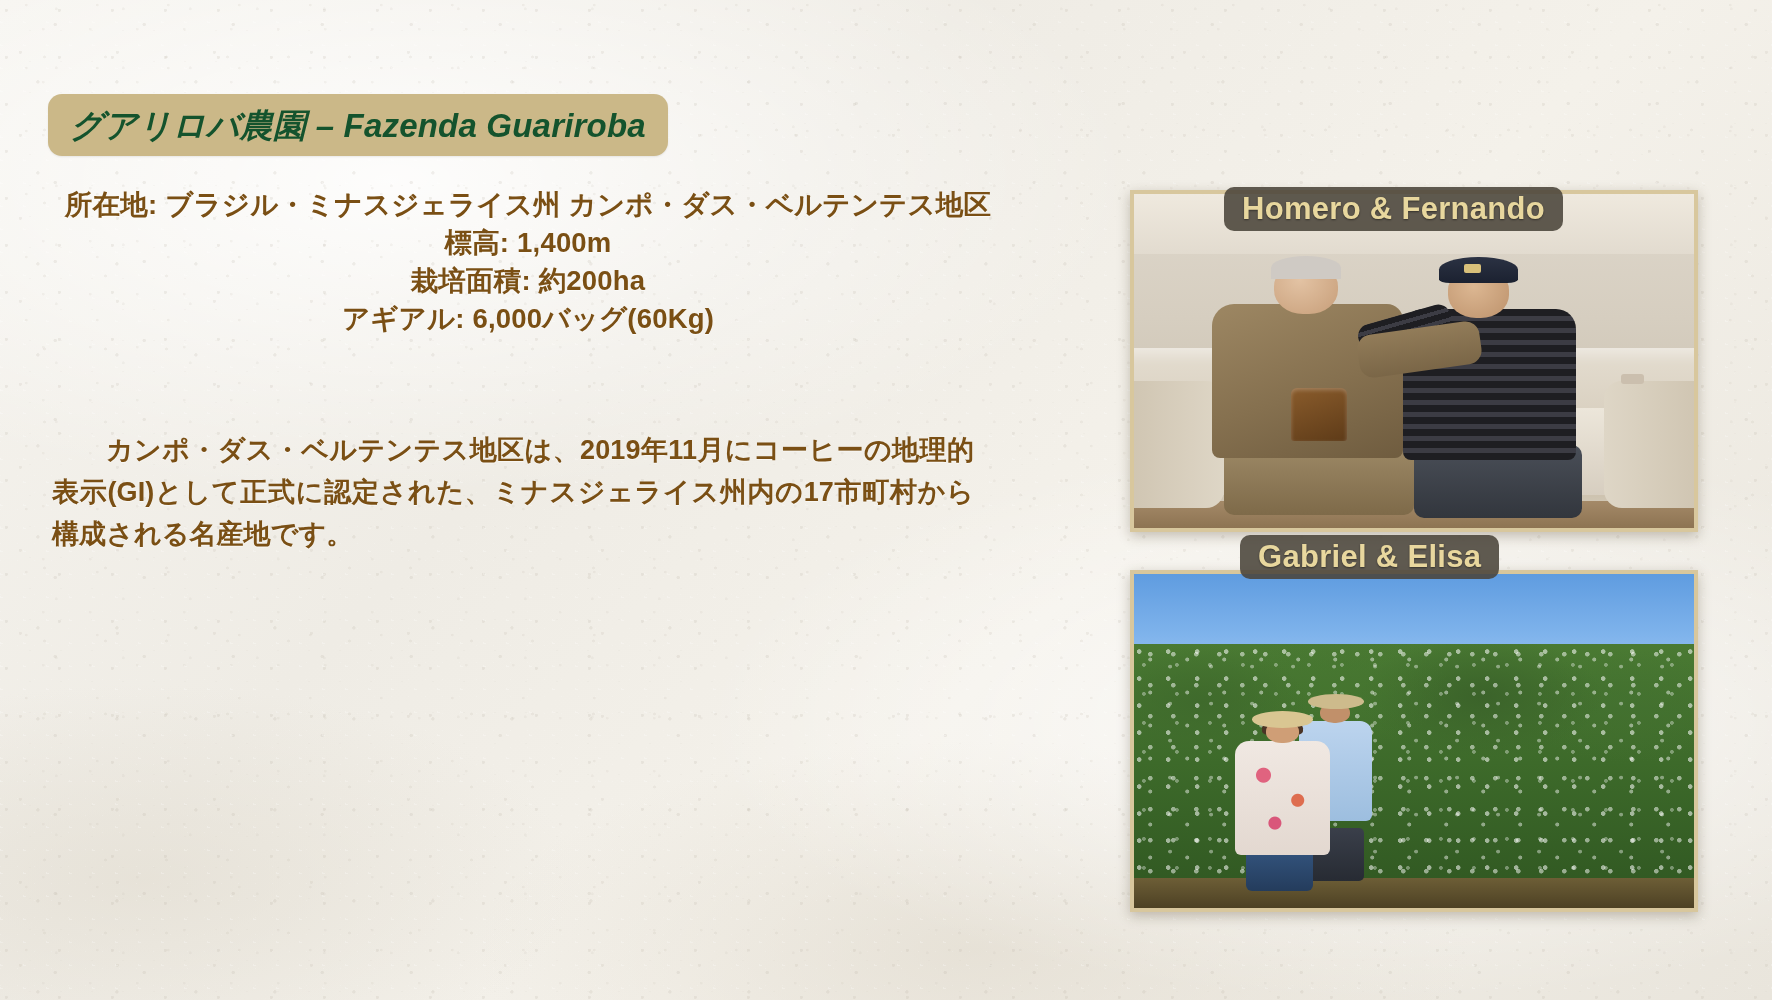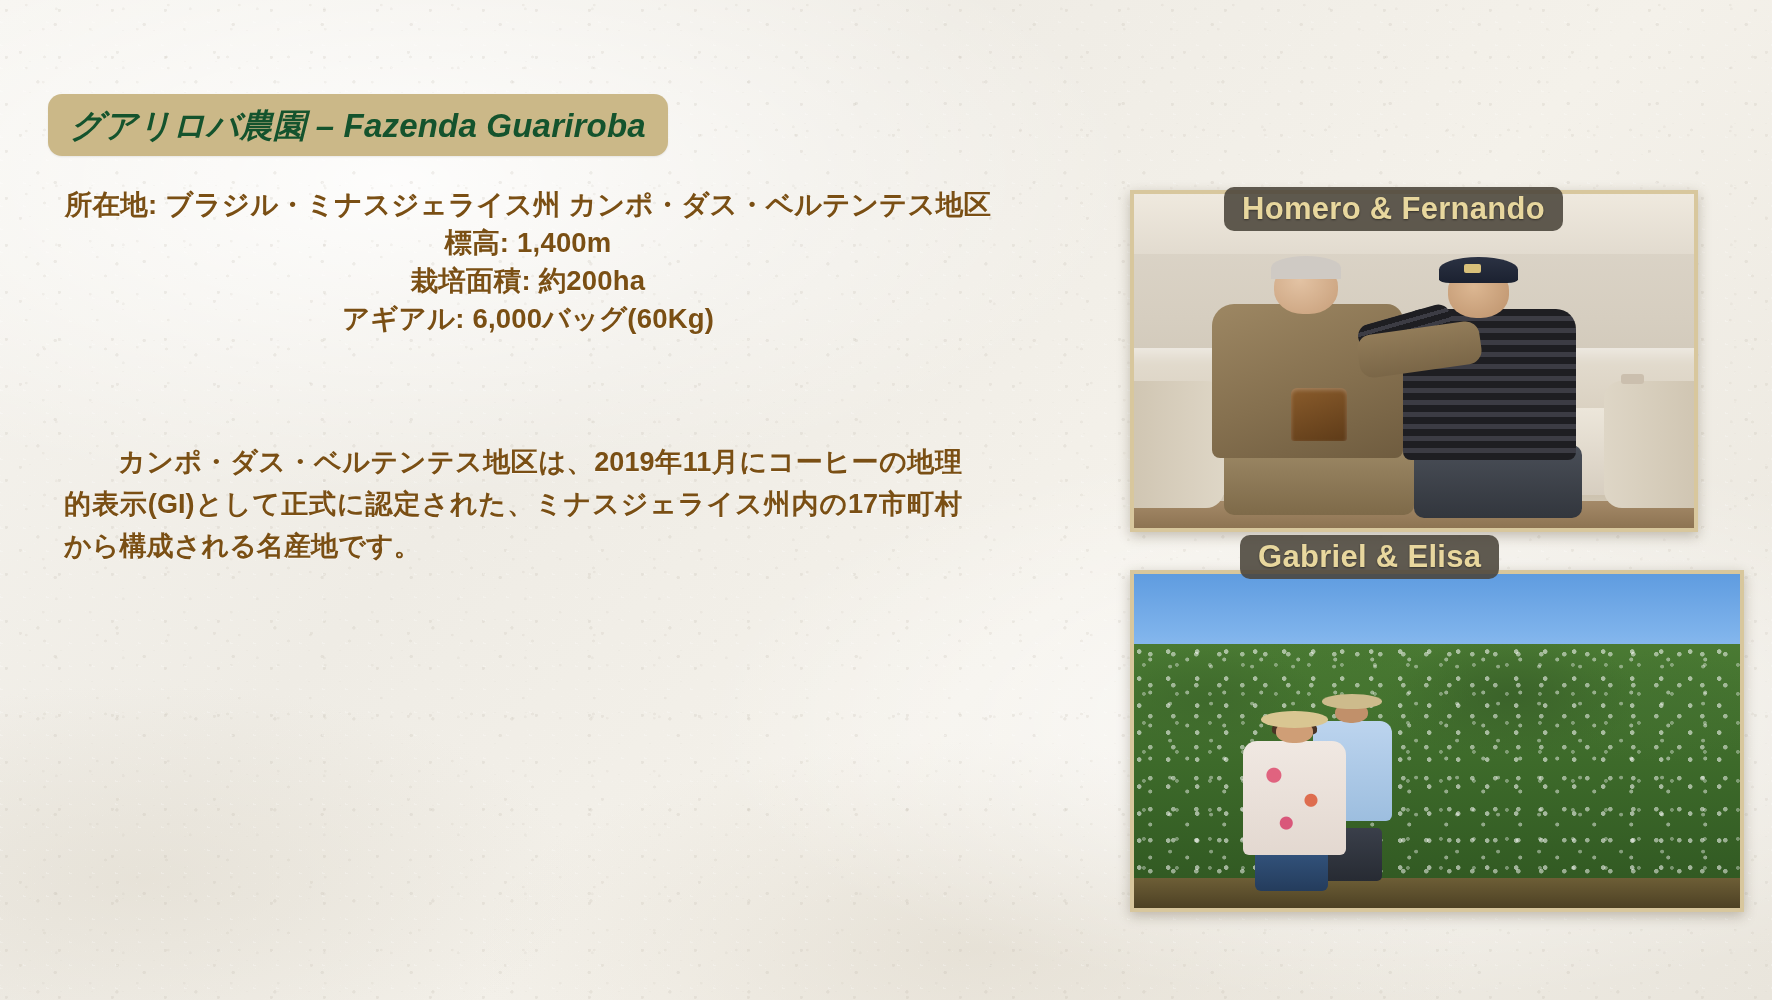--- a/index.html
+++ b/index.html
@@ -74,21 +74,21 @@
   .info .row{white-space:nowrap;}
 
   
   .body-copy{
     position:absolute;left:48px;top:425px;width:930px;
     color:#7a4f14;
     font-size:27px;font-weight:700;line-height:42px;
     letter-spacing:.1px;
     text-shadow:0 1px 0 rgba(255,255,255,.5);
   }
-  .body-copy p{margin:16px;text-indent:2em;text-align:justify;}
+  .body-copy p{margin:4px;text-indent:2em;text-align:justify;}
 
   
   .photo-card{position:absolute;}
   .photo-frame{
     position:absolute;inset:0;
     border:4px solid #d8c79d;
     background:#e9e2cf;
     box-shadow:0 4px 12px rgba(60,45,20,.28);
     overflow:hidden;
   }
@@ -241,21 +241,21 @@
         <div class="m1-hair"></div>
         <div class="m2-head"></div>
         <div class="m2-cap"></div>
         <div class="m2-cap-logo"></div>
         <div class="m2-watch"></div>
         <div class="ph1-trophy m1-trophy"></div>
       </div>
       <div class="caption" style="left:94px;top:-35px;margin-top:32px;">Homero &amp; Fernando</div>
     </div>
 
-    <div class="photo-card" style="left:1130px;top:570px;width:568px;height:342px;padding-left:46px;">
+    <div class="photo-card" style="left:1130px;top:570px;width:568px;height:342px;">
       <div class="photo-frame">
         <div class="ph2-sky"></div>
         <div class="ph2-trees"></div>
         <div class="ph2-speck"></div>
         <div class="ph2-ground"></div>
         <div class="m-legs"></div>
         <div class="m-body"></div>
         <div class="m-head"></div>
         <div class="m-hat"></div>
         <div class="w-legs"></div>

